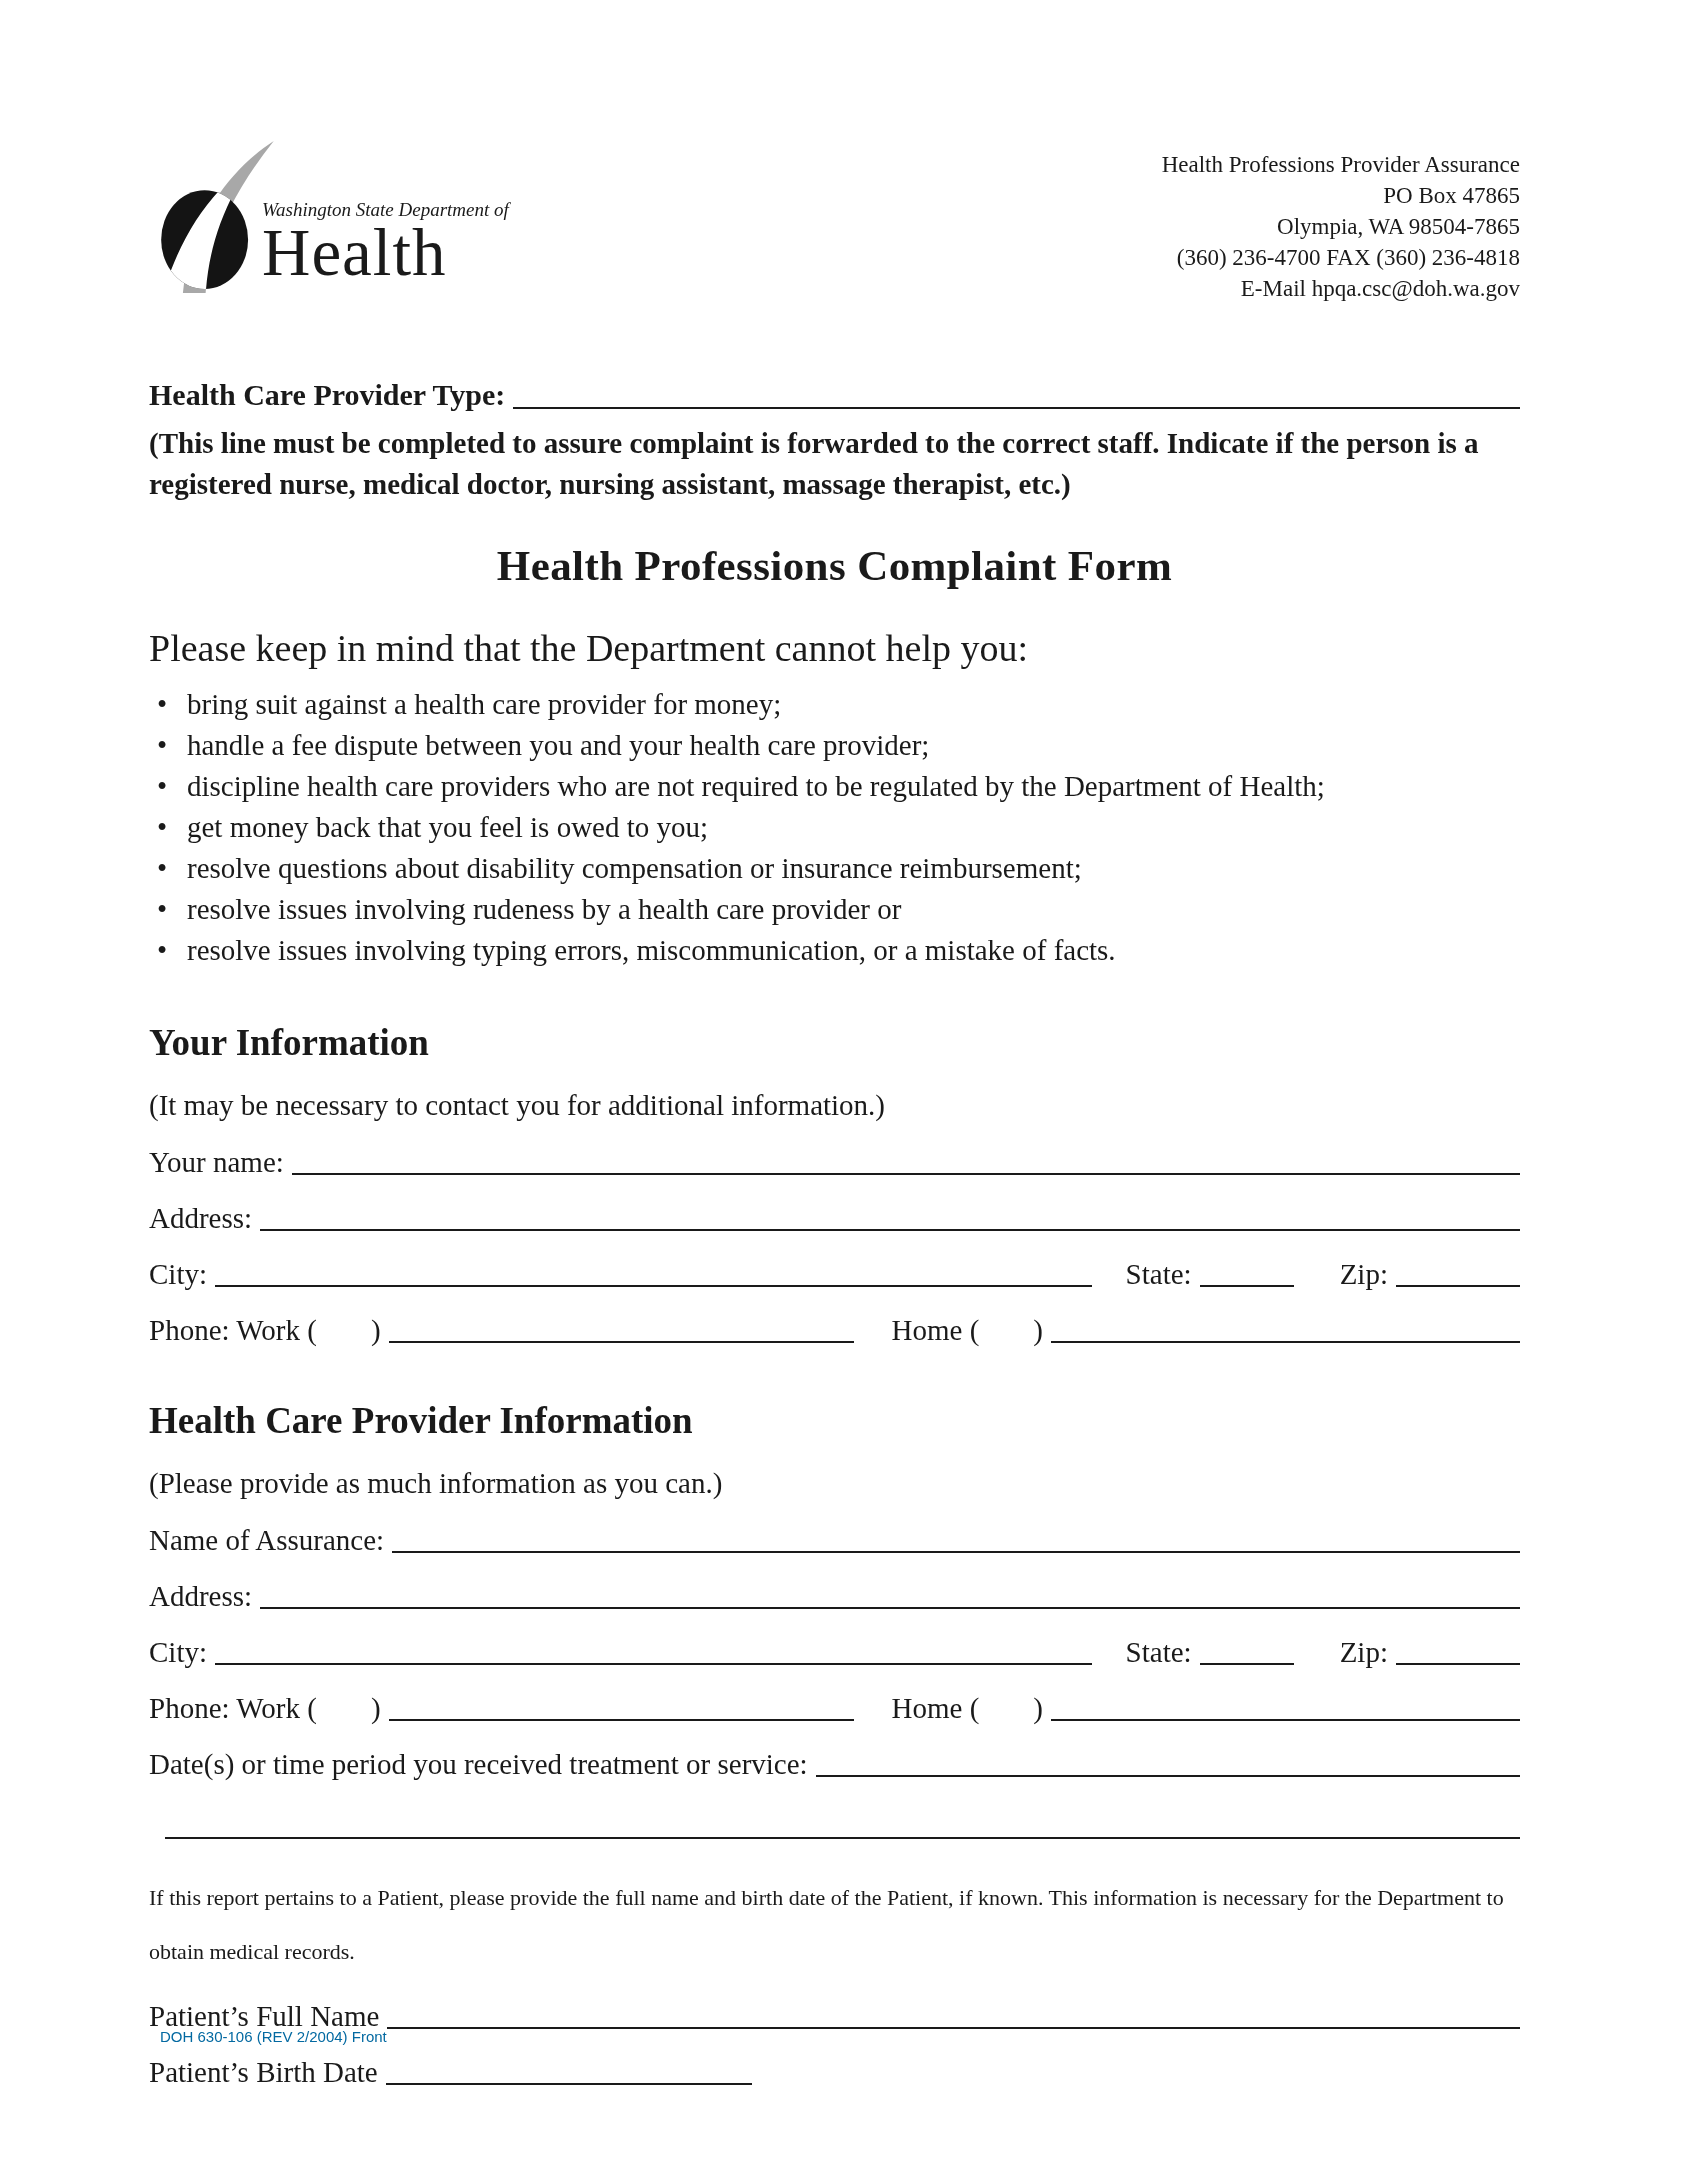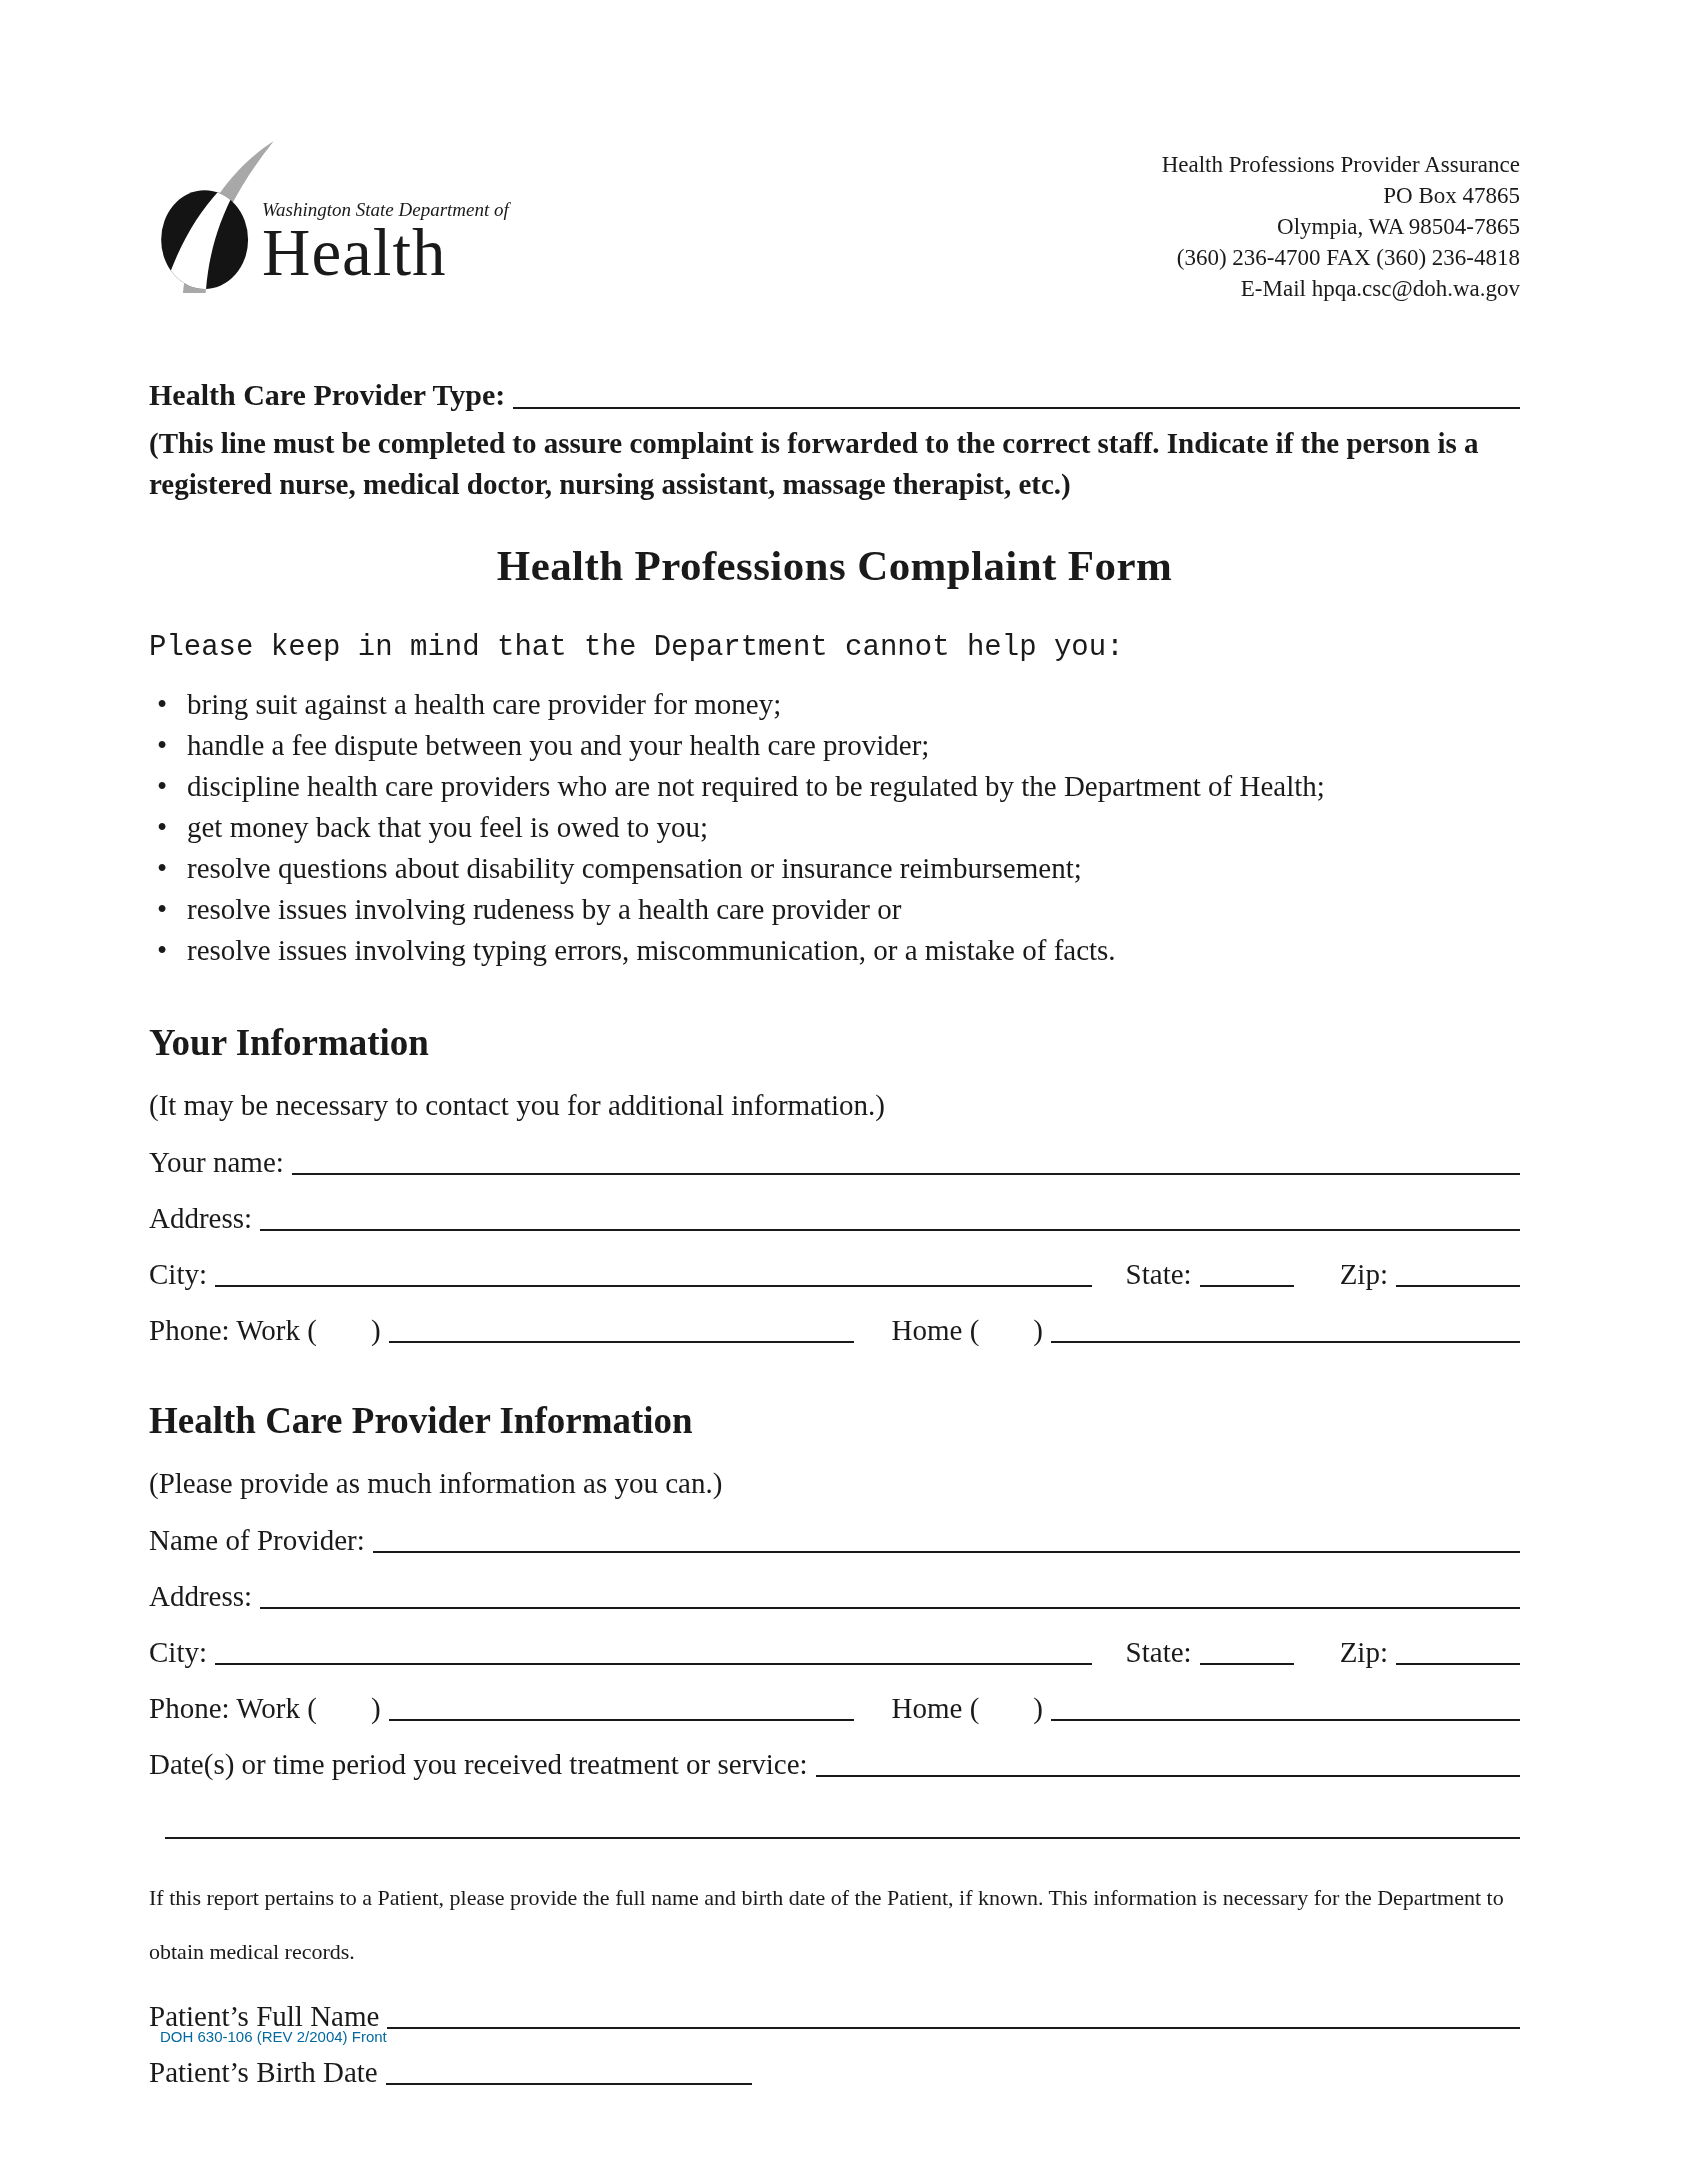--- a/index.html
+++ b/index.html
@@ -20,21 +20,21 @@
   .logo-dept { font-size:19px; font-style:italic; white-space:nowrap; }
   .logo-name { font-size:67px; line-height:0.95; letter-spacing:1px; }
   .contact { text-align:right; font-size:23px; line-height:31px; margin-top:12px; }
 
   
   .provider-type { margin-top:71px; }
   .pt-row { display:flex; align-items:flex-end; font-size:30px; font-weight:bold; line-height:40px; }
   .note { font-size:29px; line-height:41px; margin-top:8px;font-weight:bold; }
 
   .title { text-align:center; font-size:43px; font-weight:bold; margin-top:36px; letter-spacing:0.4px; }
-  .intro { font-size:29px; line-height:40px; margin-top:38px;font-family:Liberation Mono, monospace; }
+  .intro { font-size:38px; line-height:40px; margin-top:38px; }
 
   .bullets { list-style:none; margin-top:16px; }
   .bullets li { font-size:29px; line-height:41px; padding-left:38px; position:relative; }
   .bullets li::before { content:"\2022"; position:absolute; left:8px; }
 
   .section-heading { font-size:37px; font-weight:bold; margin-top:50px; line-height:44px; }
   .section-note { font-size:29px; line-height:40px; margin-top:20px; }
 
   .form-row { display:flex; align-items:flex-end; font-size:29px; line-height:38px; margin-top:18px; }
   .form-row .lbl { white-space:nowrap; }
@@ -145,21 +145,21 @@
       <span class="lbl">)</span>
       <span class="line grow"></span>
     </div>
   </section>
 
   <section>
     <h2 class="section-heading">Health Care Provider Information</h2>
     <p class="section-note">(Please provide as much information as you can.)</p>
 
     <div class="form-row">
-      <span class="lbl">Name of Provider:</span>
+      <span class="lbl">Name of Assurance:</span>
       <span class="line grow"></span>
     </div>
 
     <div class="form-row">
       <span class="lbl">Address:</span>
       <span class="line grow"></span>
     </div>
 
     <div class="form-row">
       <span class="lbl">City:</span>

